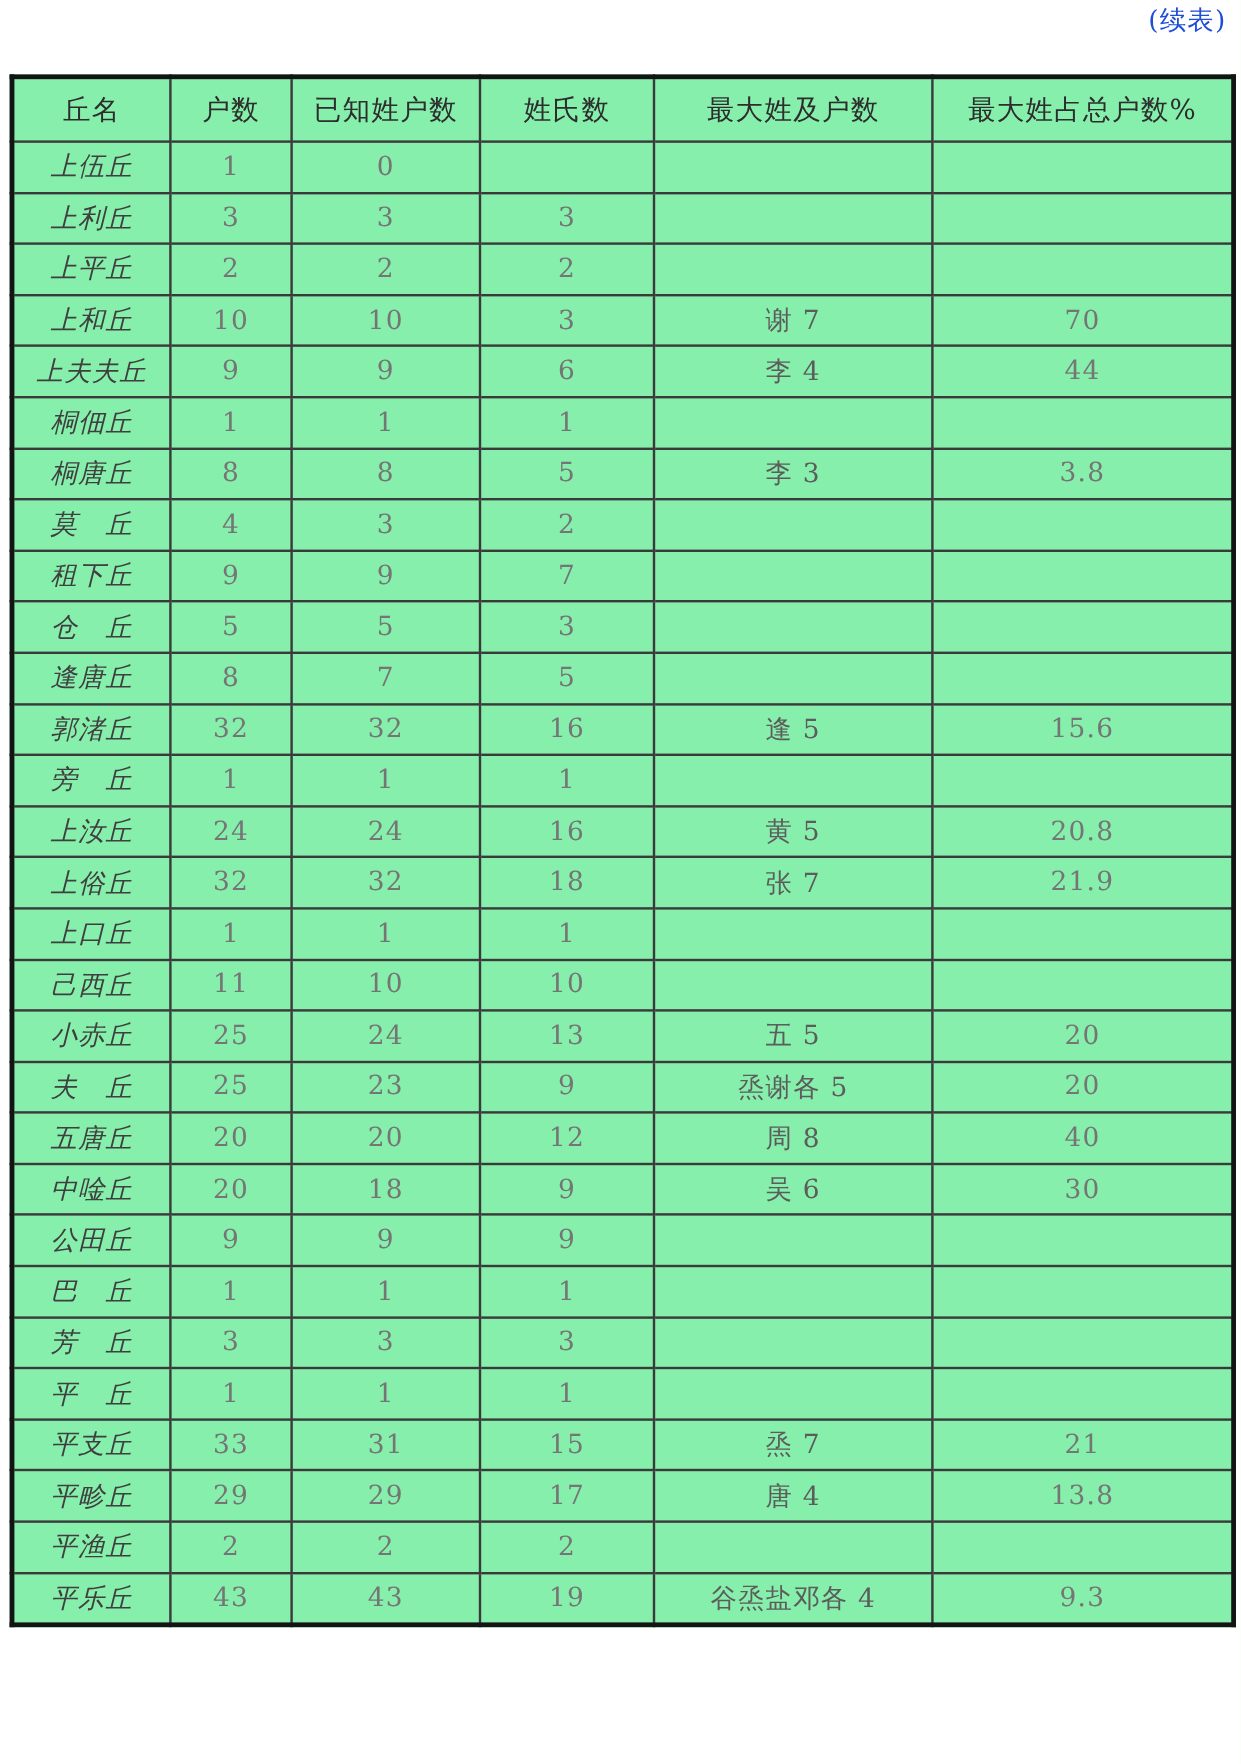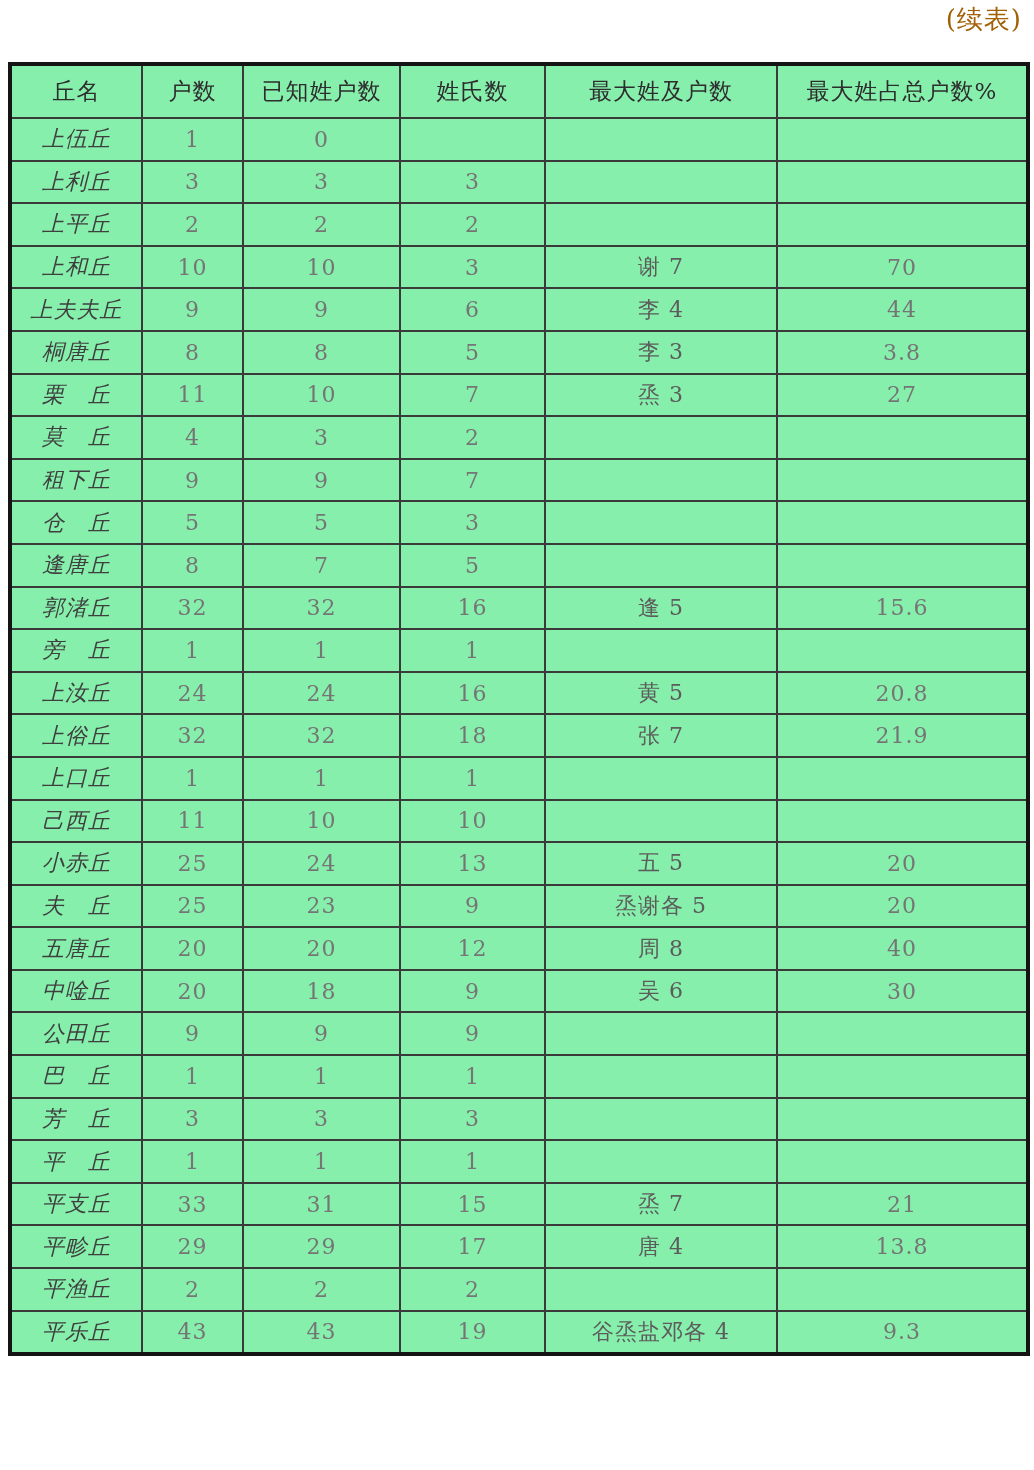--- a/index.html
+++ b/index.html
@@ -11,22 +11,22 @@
     position: relative;
     width: 1034px;
     height: 1470px;
     font-family: "DejaVu Serif", "Liberation Serif", serif;
     overflow: hidden;
   }
   .continued-label {
     position: absolute;
     top: 2px;
     right: 12px;
-    font-size: 26px;
-    color: #a16207;
+    font-size: 22px;
+    color: #1d4ed8;
     letter-spacing: 1px;
   }
   table.data-table {
     position: absolute;
     top: 38px;
     left: 8px;
     width: 1018px;
     border-collapse: collapse;
     table-layout: fixed;
     border: 4px solid #141414;
@@ -121,36 +121,36 @@
       </tr>
       <tr>
         <td class="col0">上夫夫丘</td>
         <td class="col1">9</td>
         <td class="col2">9</td>
         <td class="col3">6</td>
         <td class="col4">李 4</td>
         <td class="col5">44</td>
       </tr>
       <tr>
+        <td class="col0">桐佃丘</td>
+        <td class="col1">1</td>
+        <td class="col2">1</td>
+        <td class="col3">1</td>
+        <td class="col4"></td>
+        <td class="col5"></td>
+      </tr>
+      <tr>
         <td class="col0">桐唐丘</td>
         <td class="col1">8</td>
         <td class="col2">8</td>
         <td class="col3">5</td>
         <td class="col4">李 3</td>
         <td class="col5">3.8</td>
       </tr>
       <tr>
-        <td class="col0">栗　丘</td>
-        <td class="col1">11</td>
-        <td class="col2">10</td>
-        <td class="col3">7</td>
-        <td class="col4">烝 3</td>
-        <td class="col5">27</td>
-      </tr>
-      <tr>
         <td class="col0">莫　丘</td>
         <td class="col1">4</td>
         <td class="col2">3</td>
         <td class="col3">2</td>
         <td class="col4"></td>
         <td class="col5"></td>
       </tr>
       <tr>
         <td class="col0">租下丘</td>
         <td class="col1">9</td>

